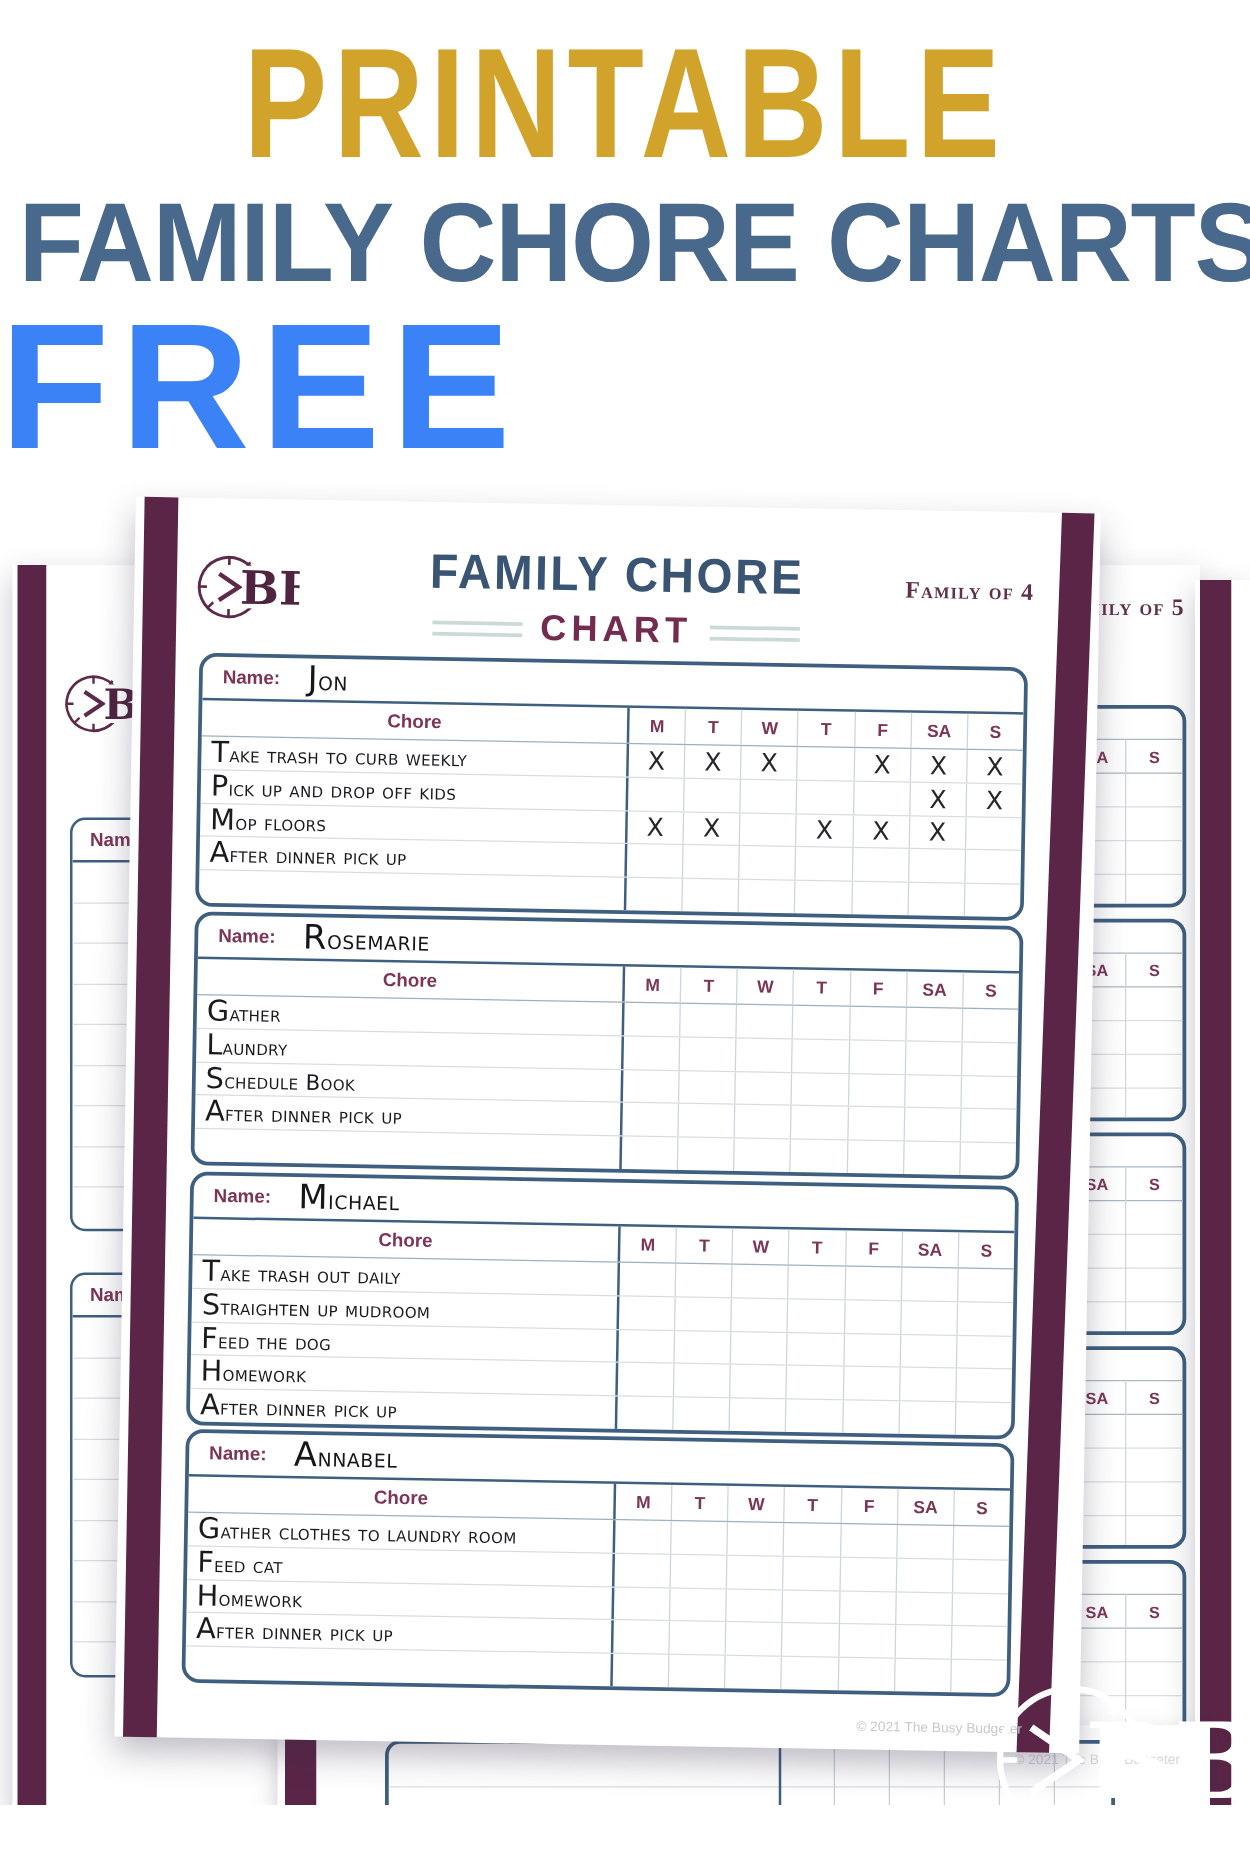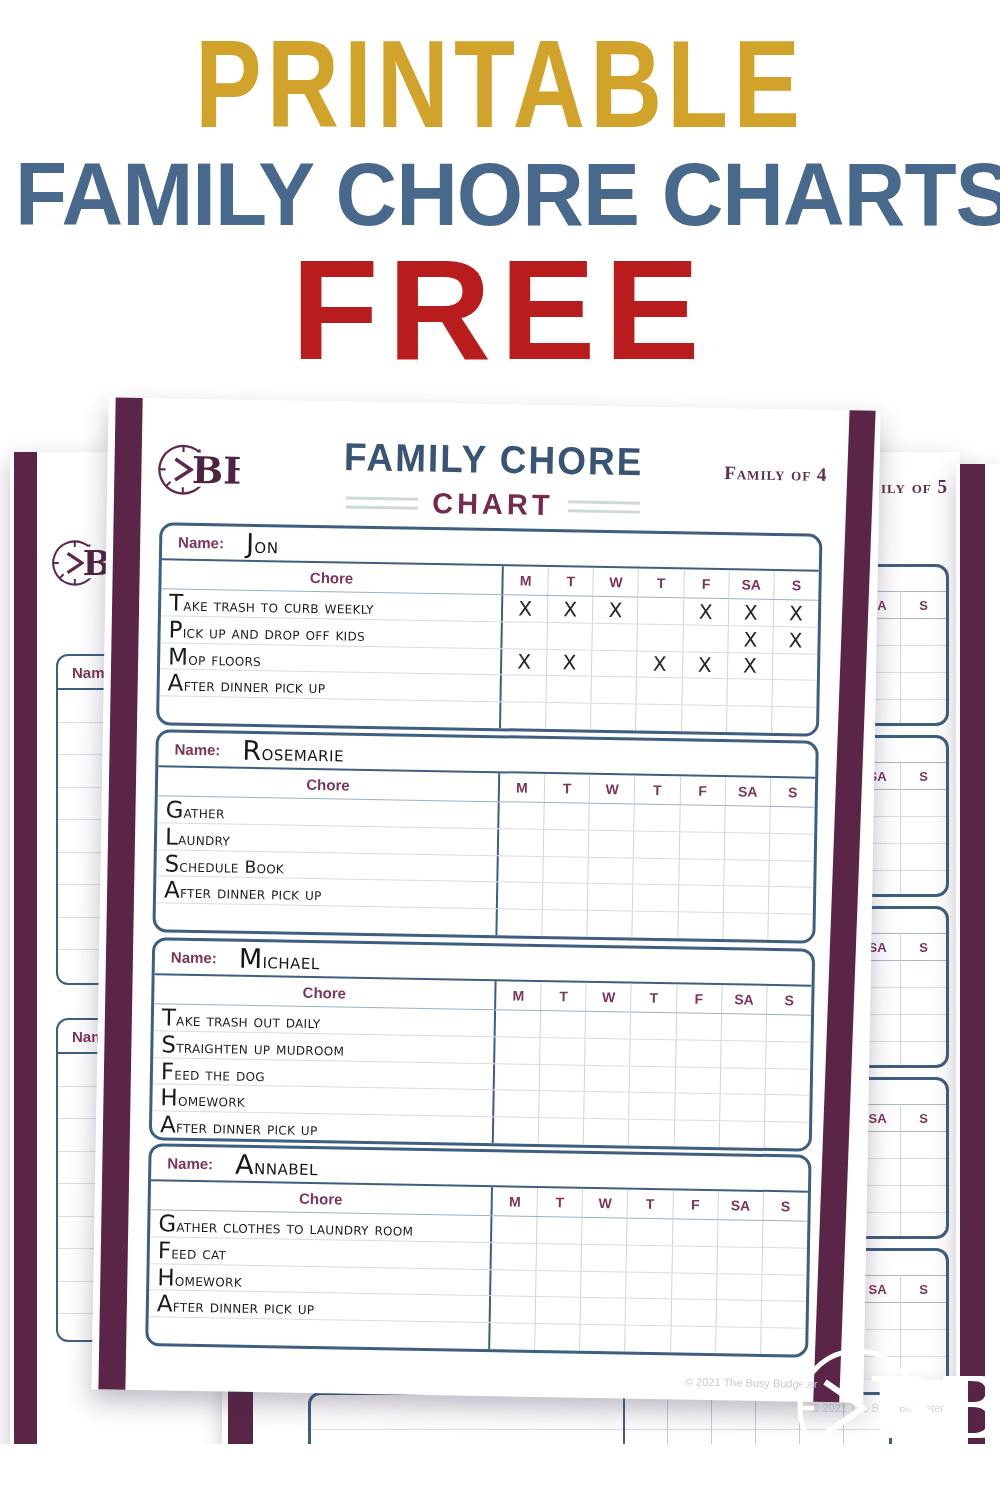--- a/index.html
+++ b/index.html
@@ -7,22 +7,22 @@
           font-family:"Liberation Sans",sans-serif;}
   [data-interactable]{-webkit-user-select:none;user-select:none;}
 
   
   .t1{position:absolute;top:12px;left:0;width:100%;text-align:center;
       font-weight:bold;font-size:100px;letter-spacing:5px;color:#D1A32B;
       transform:scaleY(1.25);transform-origin:top center;white-space:nowrap;}
   .t2{position:absolute;top:142px;left:0;width:100%;text-align:center;
       font-weight:bold;font-size:88px;letter-spacing:-1px;color:#48688C;
       transform:scale(0.97,1.02);transform-origin:top center;white-space:nowrap;}
-  .t3{position:absolute;top:228px;left:0;width:100%;text-align:center;
-      font-weight:bold;font-size:143px;letter-spacing:9px;color:#b91c1c;
+  .t3{position:absolute;top:228px;left:0;width:100%;
+      font-weight:bold;font-size:143px;letter-spacing:9px;color:#3b82f6;
       transform:scaleY(1.0);transform-origin:top center;white-space:nowrap;}
 
   
   .page{position:absolute;background:#ffffff;box-shadow:0 10px 24px rgba(55,48,75,.30);}
   .pstrip{position:absolute;top:0;bottom:0;background:#5A2546;}
 
   
   .page-a{left:10px;top:452px;width:330px;height:996px;z-index:1;}
   .page-a .pstrip{left:4px;width:23px;}
   .lbox{position:absolute;left:46px;width:268px;border:2.5px solid #3E5F7F;border-radius:12px;

